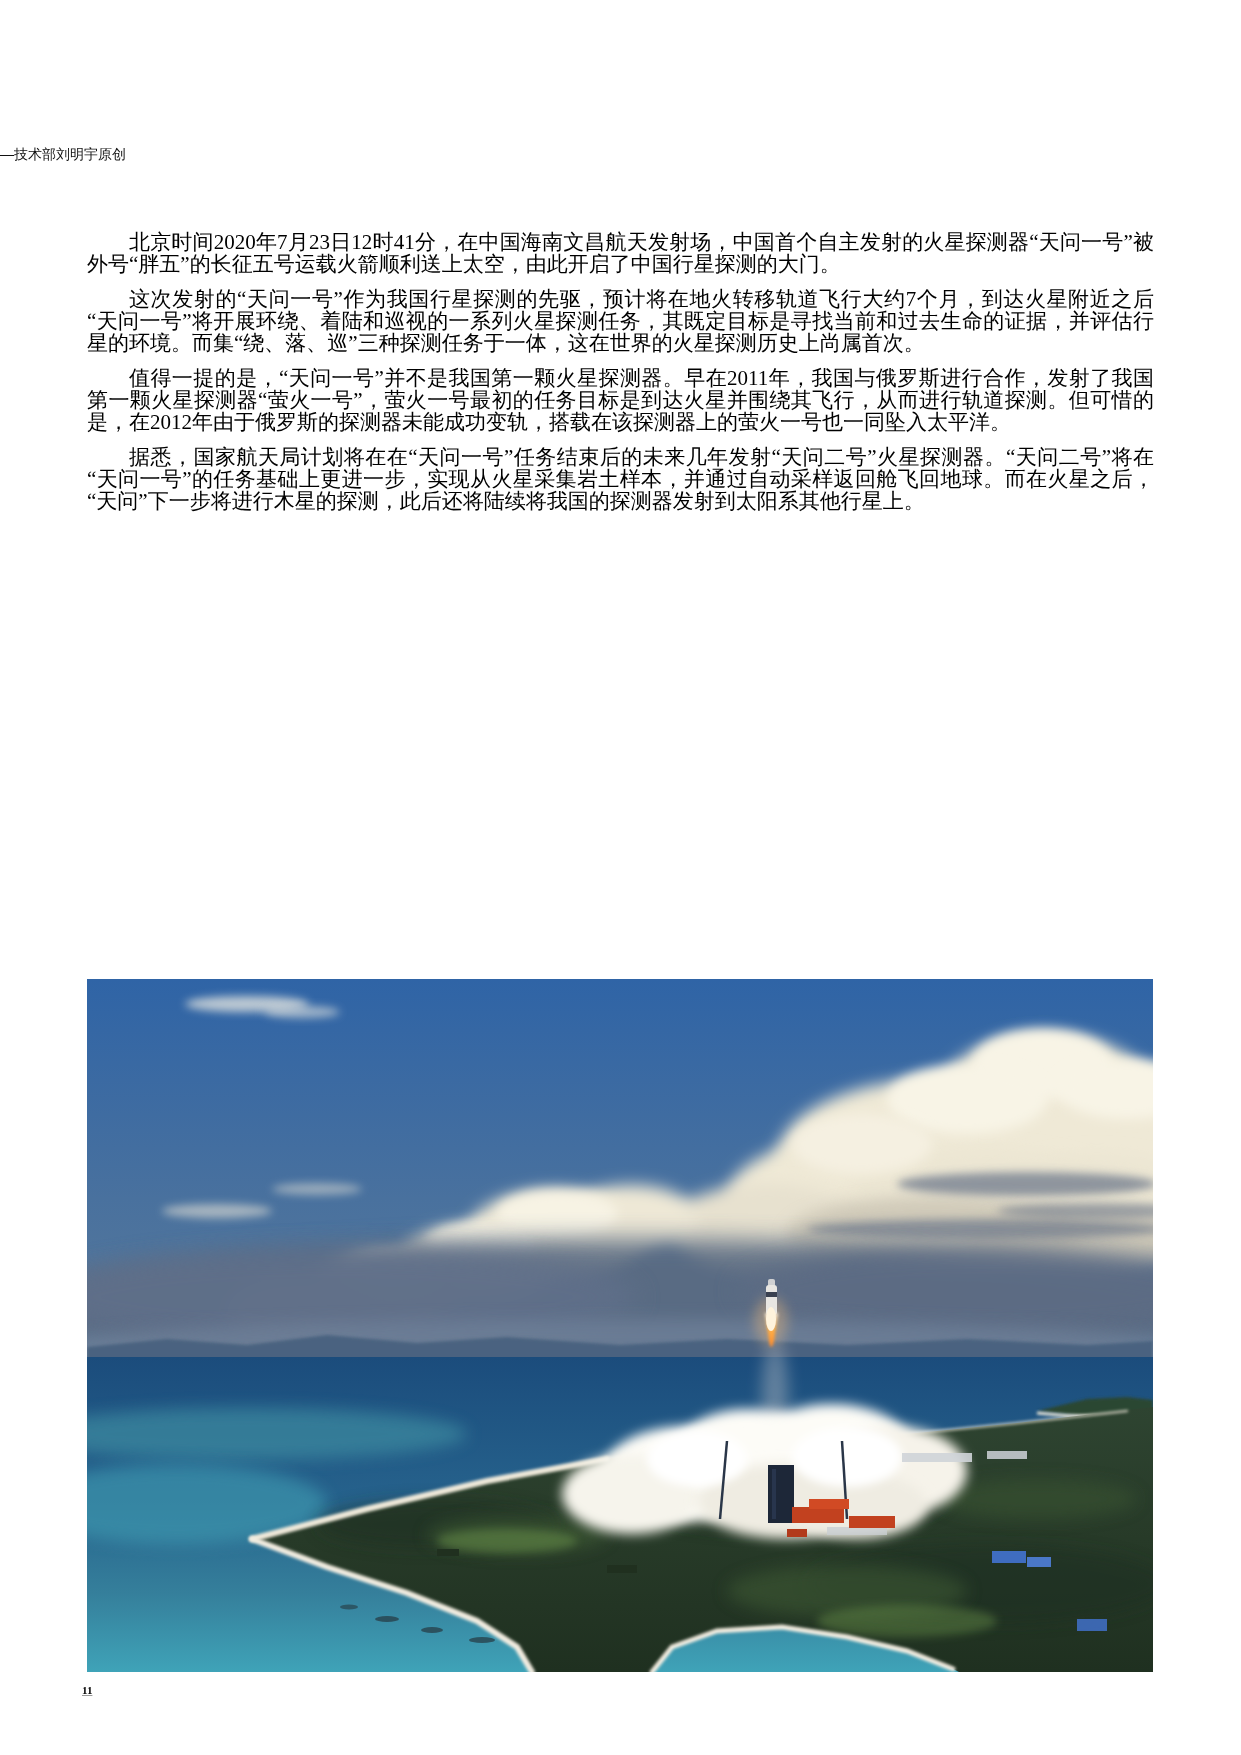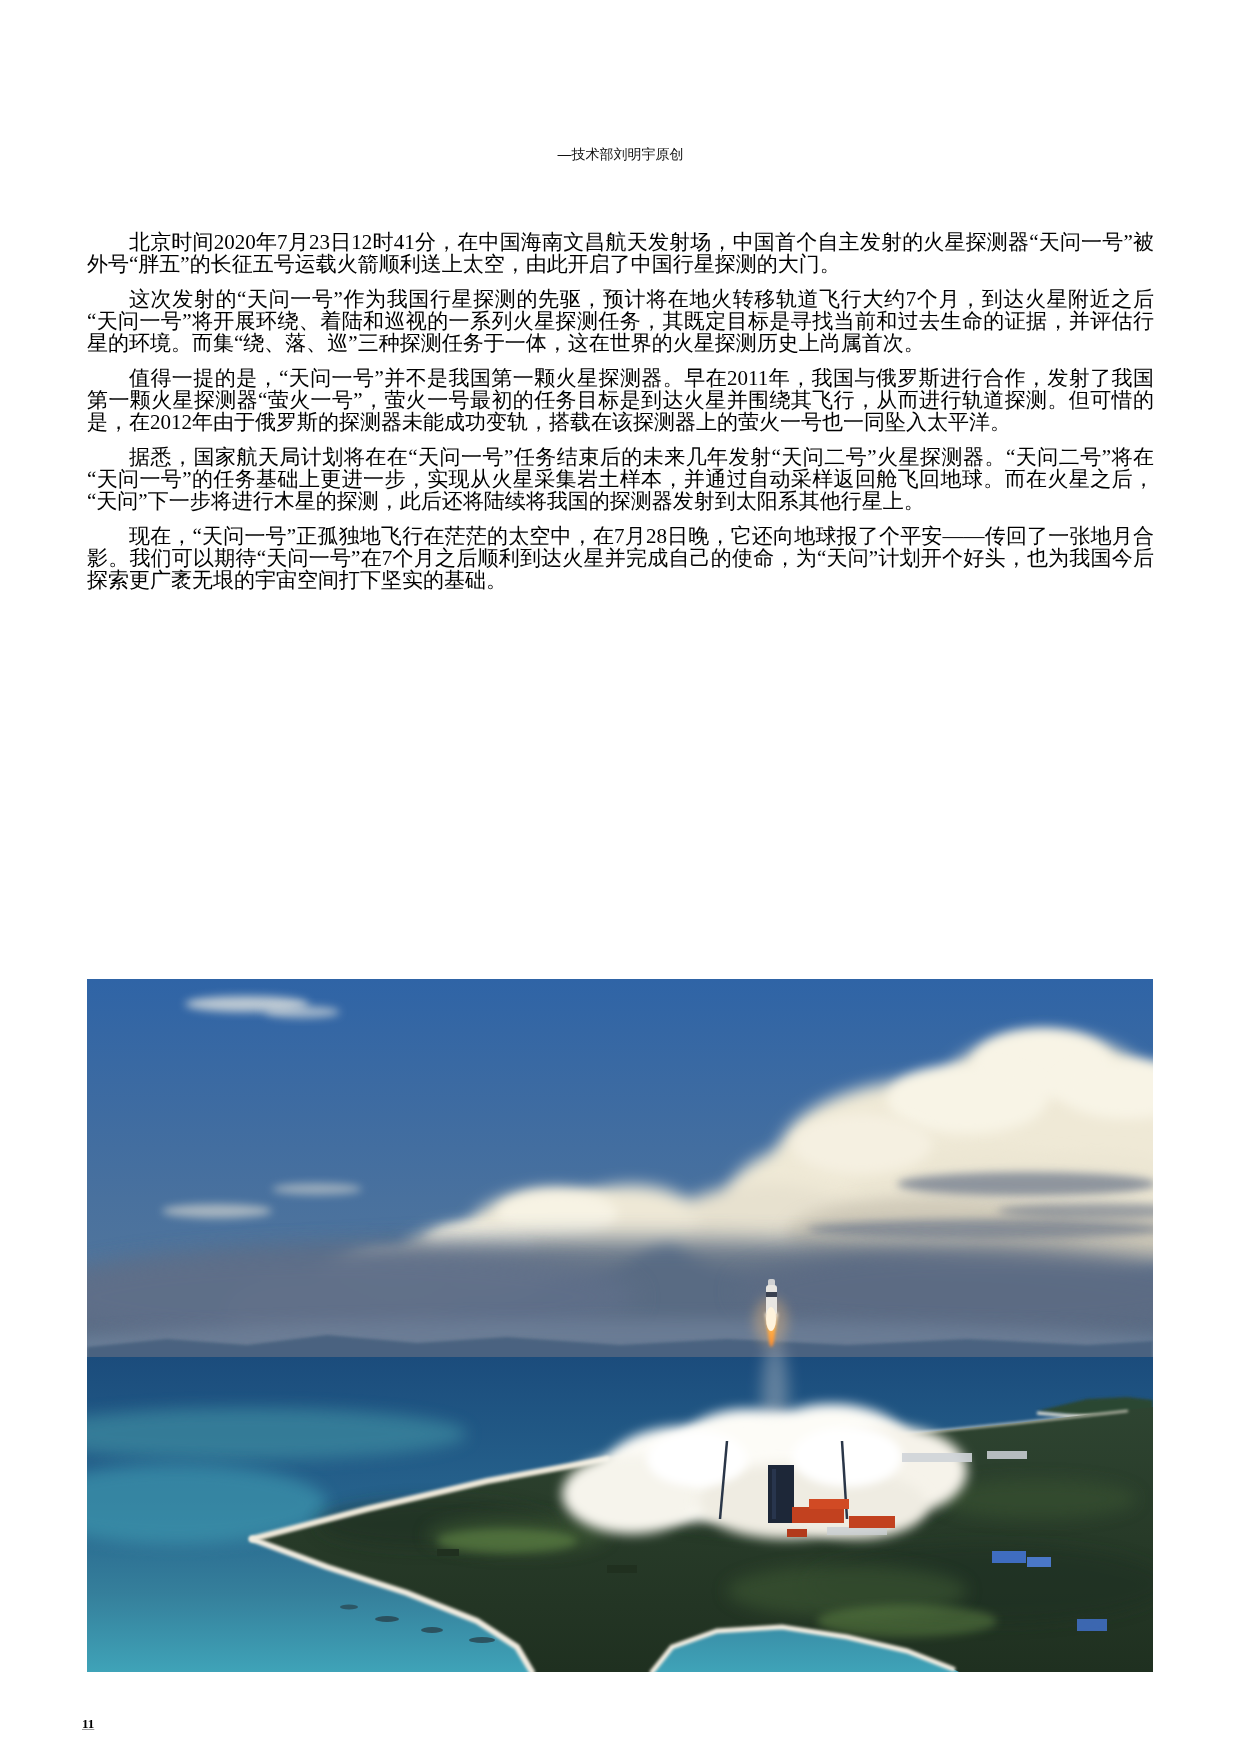--- a/index.html
+++ b/index.html
@@ -12,60 +12,58 @@
     color:#000;
   }
   .title{
     position:absolute;top:88px;left:0;width:100%;
     text-align:center;
     font-size:37px;font-weight:bold;
     letter-spacing:2px;
   }
   .byline{
     position:absolute;top:146px;left:0;width:100%;
-    text-align:center;
+    text-align:left;
     font-size:14px;
     font-family:"Liberation Sans","DejaVu Sans",sans-serif;
     color:#111;
   }
   .body-text{
     position:absolute;top:231px;left:87px;width:1067px;
     font-size:21px;line-height:22px;
     text-align:justify;text-align-last:left;
   }
   .body-text p{
     margin:0 0 13px 0;
     text-indent:2em;
   }
   .photo{
     position:absolute;left:87px;top:979px;width:1066px;height:693px;
     overflow:hidden;
   }
   .photo svg{display:block;}
   .page-number{
     position:absolute;left:82px;top:1684px;
-    font-size:13px;font-weight:bold;
+    font-size:11px;font-weight:bold;
     text-decoration:underline;
     text-decoration-color:#9a9a9a;
-    margin-top:32px;
   }
 </style>
 </head>
 <body>
 
 <div class="page">
 
   <div class="byline">—技术部刘明宇原创</div>
 
   <div class="body-text">
     <p>北京时间2020年7月23日12时41分，在中国海南文昌航天发射场，中国首个自主发射的火星探测器“天问一号”被外号“胖五”的长征五号运载火箭顺利送上太空，由此开启了中国行星探测的大门。</p>
     <p>这次发射的“天问一号”作为我国行星探测的先驱，预计将在地火转移轨道飞行大约7个月，到达火星附近之后“天问一号”将开展环绕、着陆和巡视的一系列火星探测任务，其既定目标是寻找当前和过去生命的证据，并评估行星的环境。而集“绕、落、巡”三种探测任务于一体，这在世界的火星探测历史上尚属首次。</p>
     <p>值得一提的是，“天问一号”并不是我国第一颗火星探测器。早在2011年，我国与俄罗斯进行合作，发射了我国第一颗火星探测器“萤火一号”，萤火一号最初的任务目标是到达火星并围绕其飞行，从而进行轨道探测。但可惜的是，在2012年由于俄罗斯的探测器未能成功变轨，搭载在该探测器上的萤火一号也一同坠入太平洋。</p>
     <p>据悉，国家航天局计划将在在“天问一号”任务结束后的未来几年发射“天问二号”火星探测器。“天问二号”将在“天问一号”的任务基础上更进一步，实现从火星采集岩土样本，并通过自动采样返回舱飞回地球。而在火星之后，“天问”下一步将进行木星的探测，此后还将陆续将我国的探测器发射到太阳系其他行星上。</p>
-    <p>现在，“天问一号”正孤独地飞行在茫茫的太空中，在7月28日晚，它还向地球报了个平安——传回了一张地月合影。我们可以期待“天问一号”在7个月之后顺利到达火星并完成自己的使命，为“天问”计划开个好头，也为我国今后探索更广袤无垠的宇宙空间打下坚实的基础。</p>
   </div>
 
   <figure class="photo" style="margin:0" aria-label="长征五号运载火箭从海南文昌航天发射场升空的航拍照片：蓝天白云下火箭喷着橙色火焰上升，发射工位冒出大团白色烟雾，绿色海岸线、白色沙滩与蔚蓝海水环绕">
     <svg width="1066" height="693" viewBox="0 0 1066 693" xmlns="http://www.w3.org/2000/svg">
       <defs>
         <linearGradient id="sky" x1="0" y1="0" x2="0" y2="1">
           <stop offset="0" stop-color="#2f64a6"></stop>
           <stop offset="0.55" stop-color="#49719e"></stop>
           <stop offset="1" stop-color="#5c7b99"></stop>
         </linearGradient>

